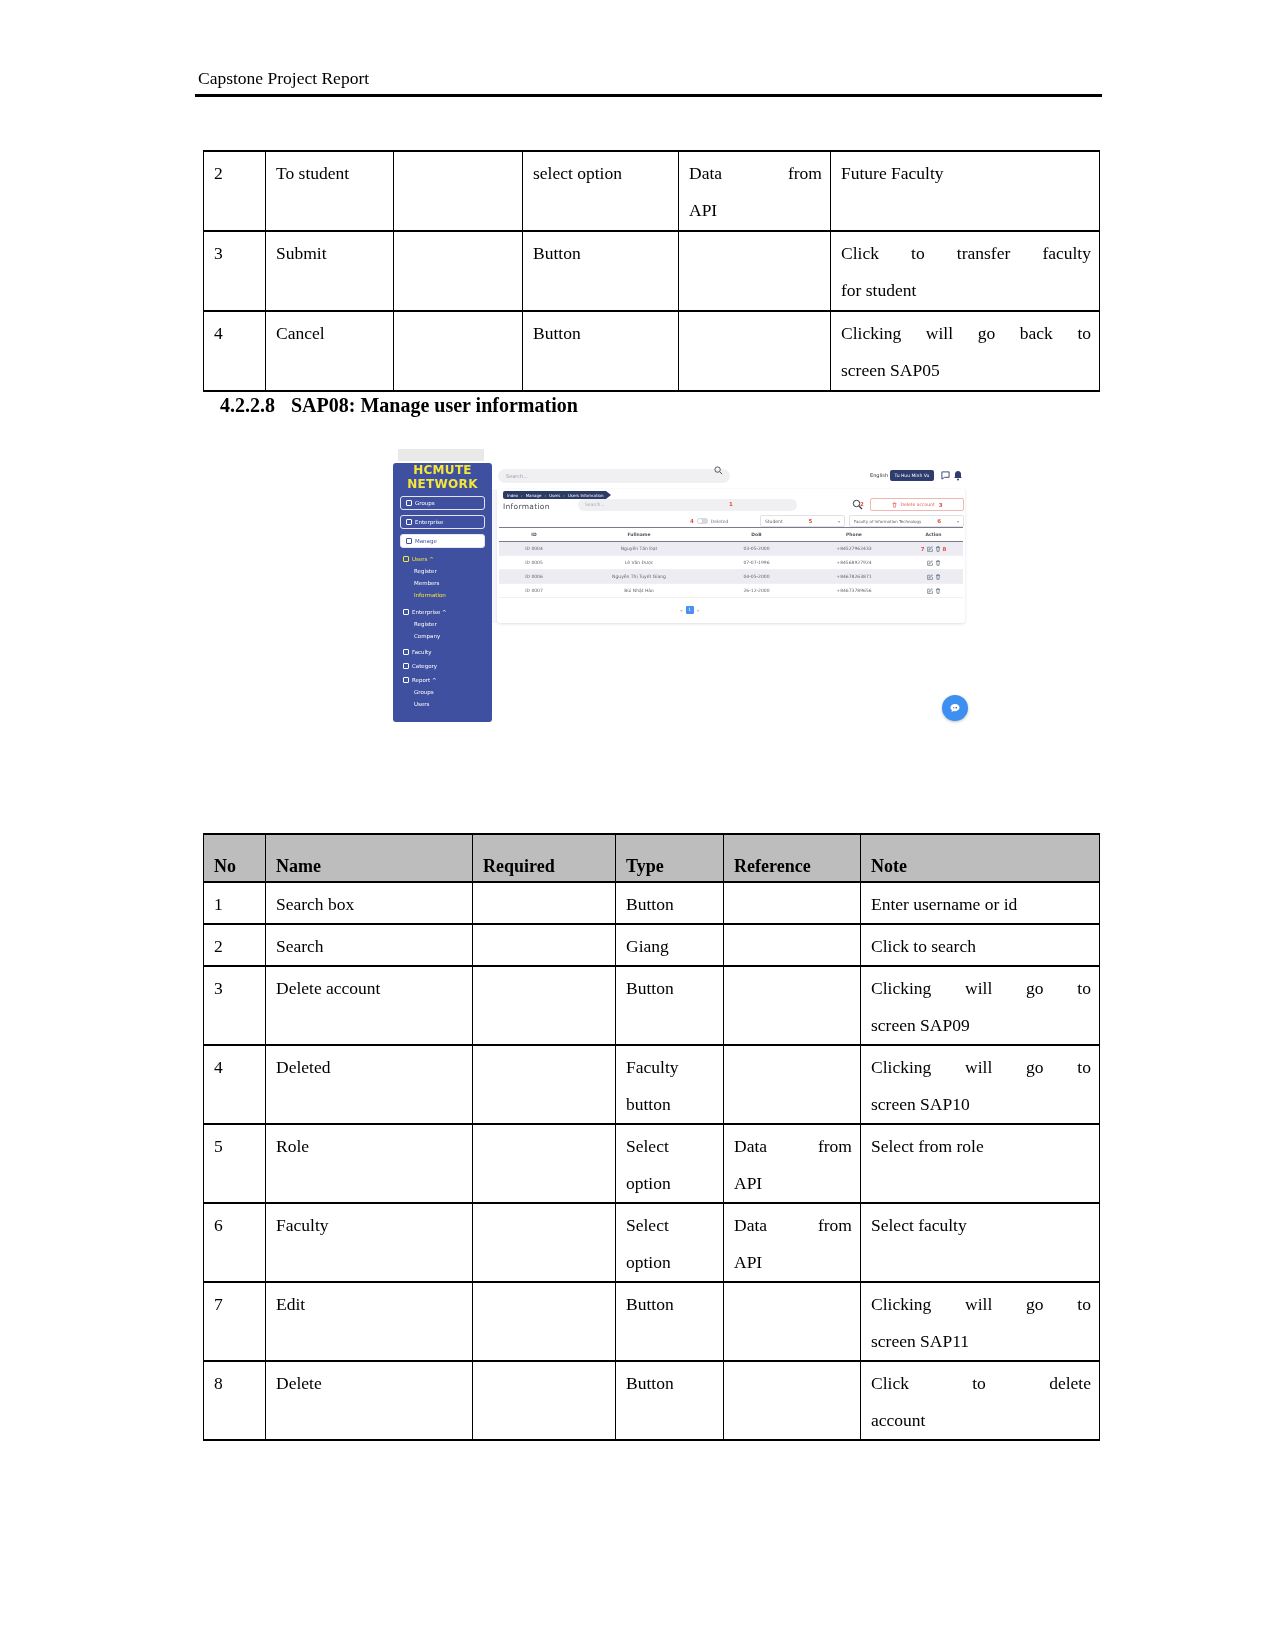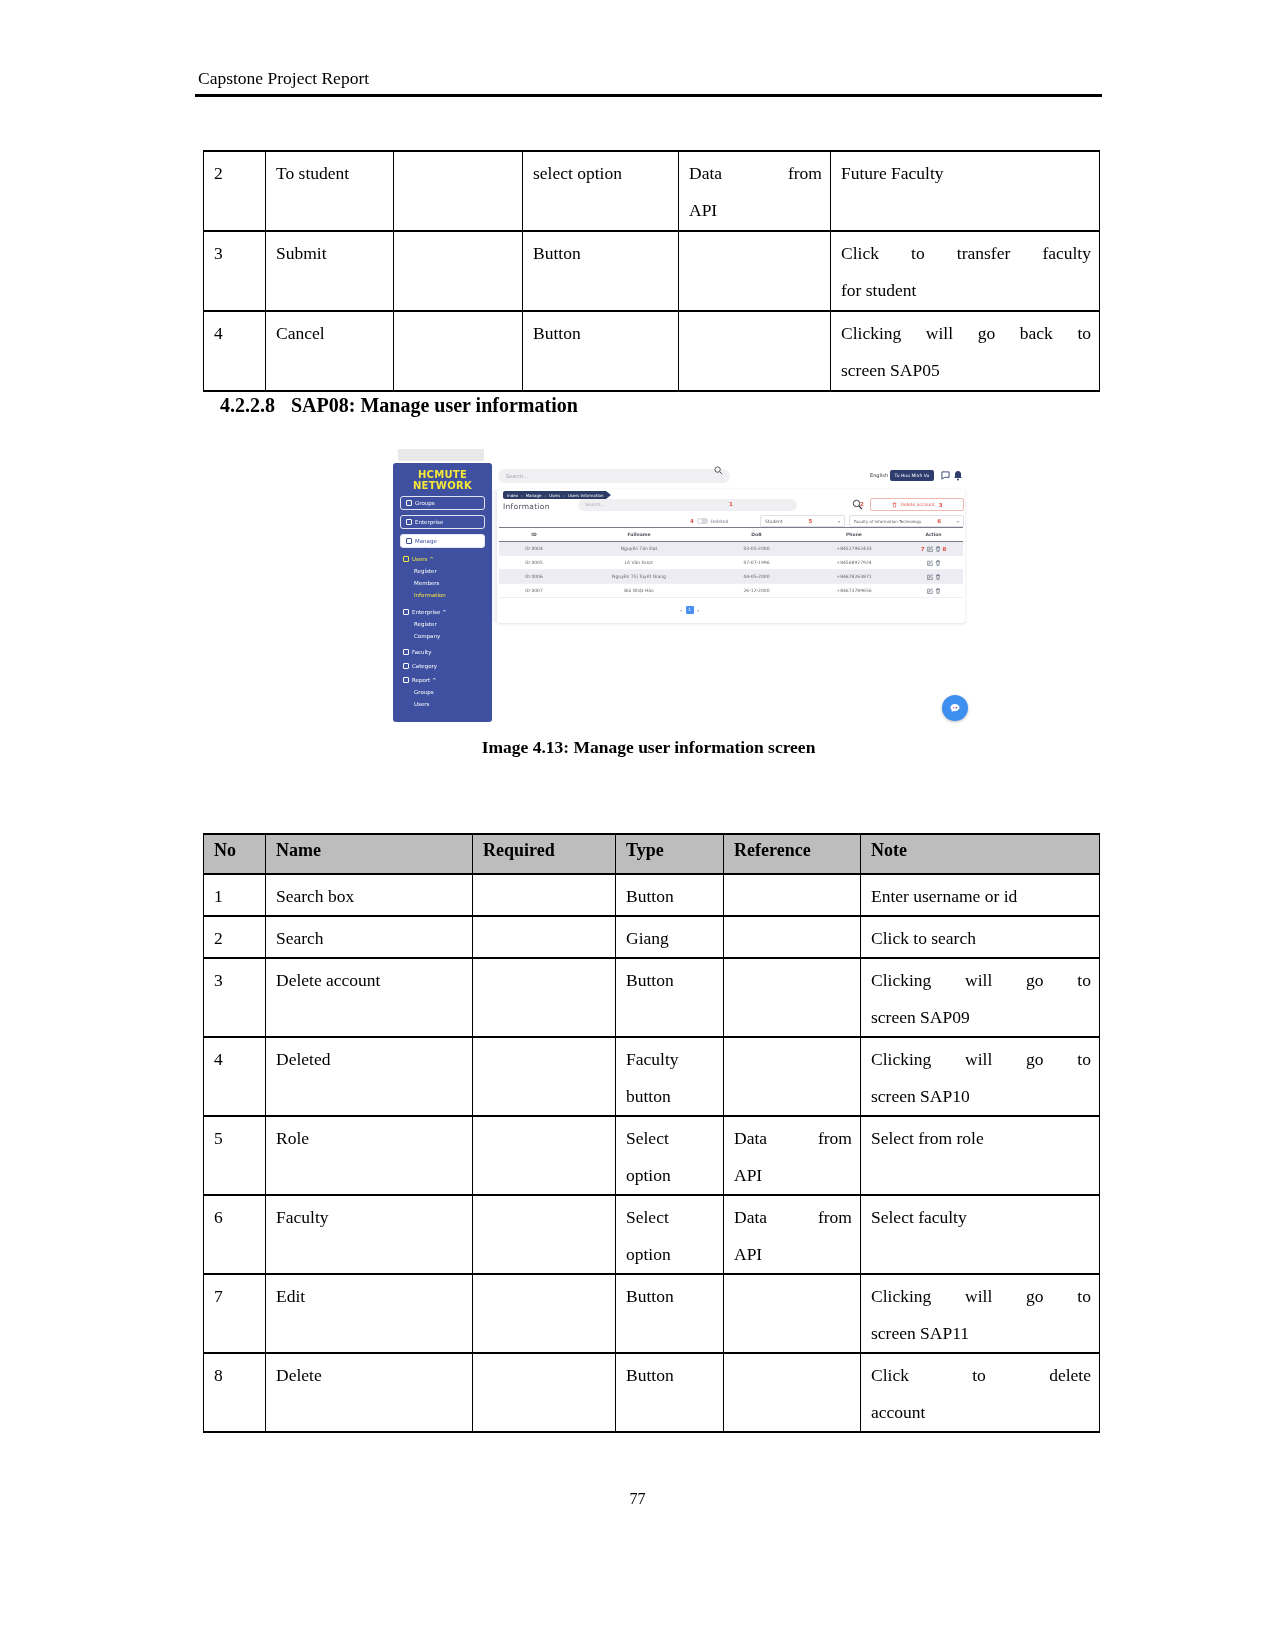--- a/index.html
+++ b/index.html
@@ -13,30 +13,30 @@
   .sec-heading{left:220px;top:394px;font-size:20px;font-weight:bold;font-family:Liberation Serif, serif;}
   .sec-heading .num{margin-right:16px;}
   .caption{left:195px;width:907px;text-align:center;font-size:17.5px;font-weight:bold;}
   .pagenum{left:0;top:1490px;width:1275px;text-align:center;font-size:16px;}
 
   
   table.doctab{border-collapse:collapse;table-layout:fixed;position:absolute;background:#fff;}
   table.doctab td,table.doctab th{border:1px solid #000;border-top-width:2px;border-bottom-width:2px;
       vertical-align:top;padding:3px 8px 0 10px;font-size:17.5px;font-family:"Liberation Serif",serif;
       overflow:hidden;}
-  table.doctab th{background:#bdbdbd;text-align:left;font-size:18px;font-weight:bold;line-height:30px;padding-top:0;}
+  table.doctab th{background:#bdbdbd;text-align:left;font-size:18px;font-weight:bold;line-height:30px;padding-top:16px;}
   table.doctab td>div{line-height:37px;}
   table.doctab td>div.jl{display:flex;justify-content:space-between;}
   td.vbot{vertical-align:bottom;padding-bottom:12px;}
 
   
   .shot{left:393px;top:449px;width:580px;height:273px;font-family:"DejaVu Sans",sans-serif;}
   .prestrip{left:5px;top:0;width:86px;height:12px;background:#e9e9e9;}
   .sidebar{left:0;top:14px;width:99px;height:259px;background:#3e509f;border-radius:3px;overflow:hidden;}
-  .sb-brand{margin-top:6px;text-align:center;color:#f4e63a;font-size:10px;font-weight:bold;letter-spacing:.3px;}
+  .sb-brand{margin-top:0;text-align:center;color:#f4e63a;font-size:12px;font-weight:bold;letter-spacing:.3px;}
   .sb-box{margin:5px 7px 0;border:1px solid rgba(255,255,255,.85);border-radius:3px;height:12px;
           display:flex;align-items:center;gap:3px;padding-left:5px;font-size:5.5px;color:#fff;}
   .sb-box-active{background:#fff;color:#3e4f9e;border-color:#e4e4f2;}
   .sb-sec{margin:8px 0 0 10px;font-size:5.5px;color:#fff;display:flex;gap:3px;align-items:center;}
   .sb-child{margin:6px 0 0 21px;font-size:5.5px;color:#fff;}
   .sb-yellow{color:#f4e63a;}
   .sb-ico{width:4px;height:4px;border:1px solid currentColor;border-radius:1px;flex:none;display:inline-block;}
 
   .topbar{left:99px;top:14px;width:473px;height:26px;background:#fff;border-bottom:1px solid #e4e4ea;}
   .tb-search{left:6px;top:6px;width:232px;height:14px;background:#f0f0f3;border-radius:8px;
@@ -401,21 +401,20 @@
 
     <div class="abs chatfab">
       <svg width="12" height="12" viewBox="0 0 12 12">
           <path d="M6 2c2.6 0 4.5 1.6 4.5 3.6S8.6 9.2 6 9.2c-.5 0-1-.06-1.5-.2L2.5 10l.4-1.8C2 7.6 1.5 6.7 1.5 5.6 1.5 3.6 3.4 2 6 2z" fill="#fff"></path>
           <circle cx="4.7" cy="5.8" r=".8" fill="#e060a8"></circle>
           <circle cx="7.3" cy="5.8" r=".8" fill="#2f3d6e"></circle>
         </svg>
     </div>
   </div>
 
-  <div class="abs caption" style="top:737px;">Image 4.13: Manage user information screen</div>
 
   <table class="doctab" style="left:203px;top:833px;width:897px;">
     <colgroup>
         <col style="width:62px">
         <col style="width:207px">
         <col style="width:143px">
         <col style="width:108px">
         <col style="width:137px">
         <col>
       </colgroup>
@@ -618,14 +617,13 @@
               <span>Click</span>
               <span>to</span>
               <span>delete</span>
             </div>
             <div>account</div>
           </td>
       </tr>
     </tbody>
   </table>
 
-  <div class="abs pagenum">77</div>
 </div>
 
 </body></html>

